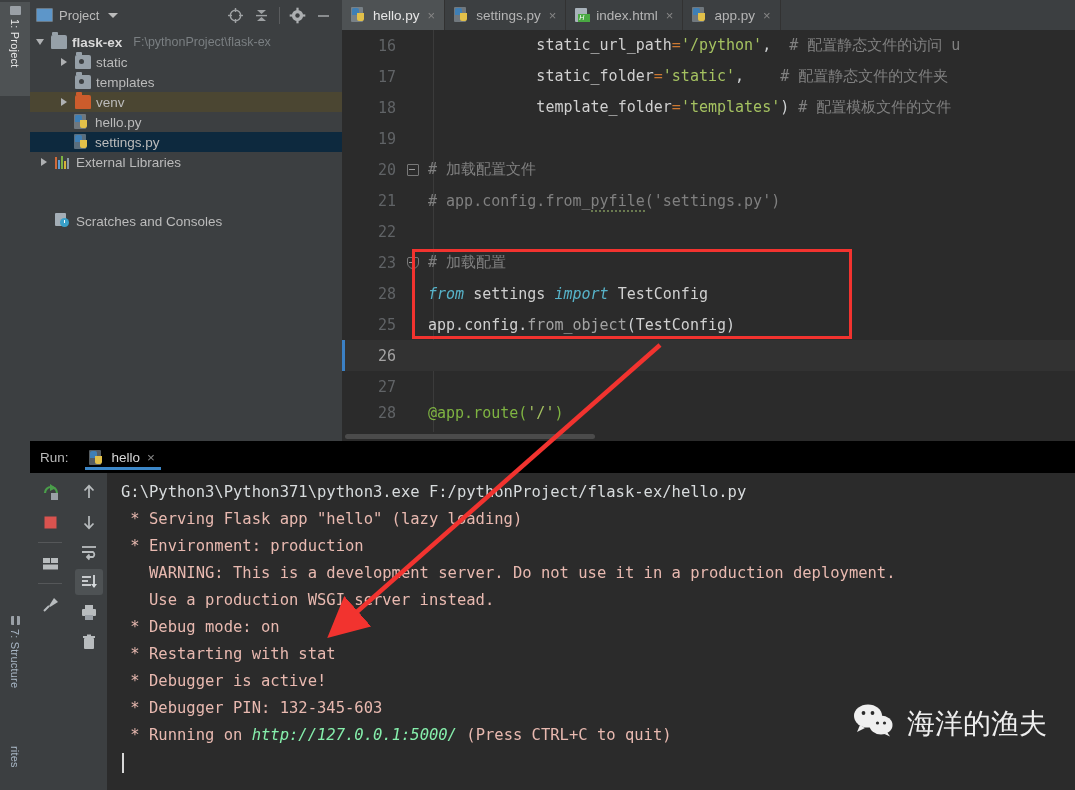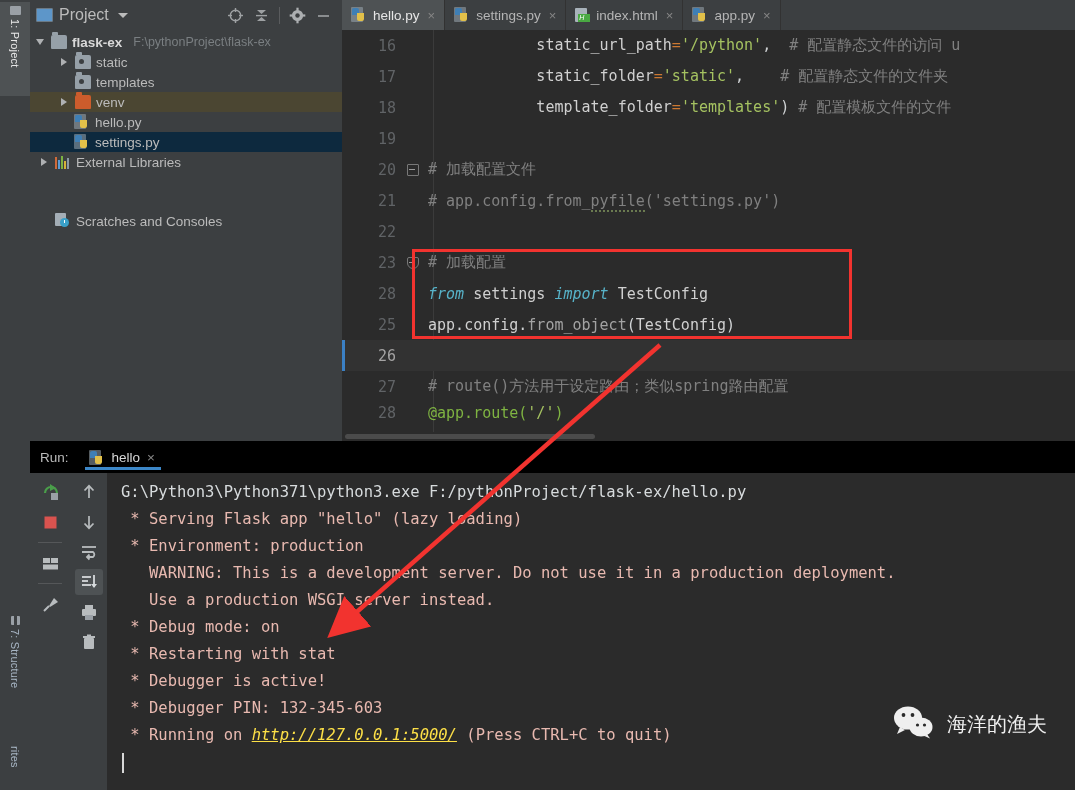--- a/index.html
+++ b/index.html
@@ -43,21 +43,21 @@
   .projectwin {
     position: absolute; left: 30px; top: 0; width: 312px; height: 441px;
     background: #3c3f41; border-right: 1px solid #2b2b2b;
   }
   .pw-header {
     height: 30px; display: flex; align-items: center;
     padding: 0 6px; gap: 6px;
     background: #3c3f41;
   }
   .pw-title {
-    color: #bbbbbb; font-size: 16px; display:flex; align-items:center; gap:6px;
+    color: #bbbbbb; font-size: 13px; display:flex; align-items:center; gap:6px;
   }
   .folder-glyph {
     width: 15px; height: 12px; background: #5d96c9;
     border: 1px solid #6b7a86; border-radius: 1px;
     position: relative; flex: 0 0 auto;
   }
   .caret-down {
     width:0;height:0;border-left:5px solid transparent;border-right:5px solid transparent;
     border-top:5px solid #bbbbbb; margin-left:3px;
   }
@@ -169,29 +169,29 @@
   .hr-sep { width:24px;height:1px;background:#555759;margin:3px 0;}
 
   .console {
     flex: 1; background: #2b2b2b; overflow:hidden; position:relative;
     font-family: "DejaVu Sans Mono", monospace; font-size:15.5px; color:#cfd2d4;
     padding: 6px 0 0 14px; box-sizing:border-box;
   }
   .cline { height: 27px; line-height: 27px; white-space: pre; }
   .cerr { color:#e8b9b0; }
   .cwhite { color:#d7dbdd; }
-  .clink { color:#fde047; text-decoration: underline; font-style: italic; margin-top: 44px; }
+  .clink { color:#86efac; font-style: italic; margin-top: 44px; }
   .caret-txt {
     display:inline-block; width:2px; height:20px; background:#d8d8d8; vertical-align:middle;
   }
 
   .watermark {
     position:absolute; right: 28px; bottom: 46px;
     display:flex; align-items:center; gap:12px;
-    color:#efefef; font-size:20px; font-family:"DejaVu Sans", sans-serif;
+    color:#efefef; font-size:28px; font-family:"DejaVu Sans", sans-serif;
     pointer-events:none;
   }
 
   .arrow-svg { position:absolute; left:0; top:0; width:1075px; height:790px; pointer-events:none;}
 
   .hscroll-edge {
     position:absolute; left:342px; top:432px; width:733px; height:9px; background:#2b2b2b;
   }
   .hscroll-thumb { position:absolute; left:345px; top:434px; width:250px; height:5px; background:#4b4b4b; border-radius:3px;}
 </style>
@@ -437,21 +437,20 @@
     </div>
 
     <div class="eline cur">
       <span class="gutter-left-mark"></span>
       <span class="gutter">26</span>
       <span class="code"></span>
     </div>
 
     <div class="eline">
       <span class="gutter">27</span>
-      <span class="code"><span class="cm"># route()方法用于设定路由；类似spring路由配置</span></span>
     </div>
 
     <div class="eline" style="height:22px;">
       <span class="gutter">28</span>
       <span class="code"><span class="dec">@app.route(</span><span class="s">'/'</span><span class="dec">)</span></span>
     </div>
   </div>
 
   <div class="hscroll-edge"></div>
   <div class="hscroll-thumb"></div>

